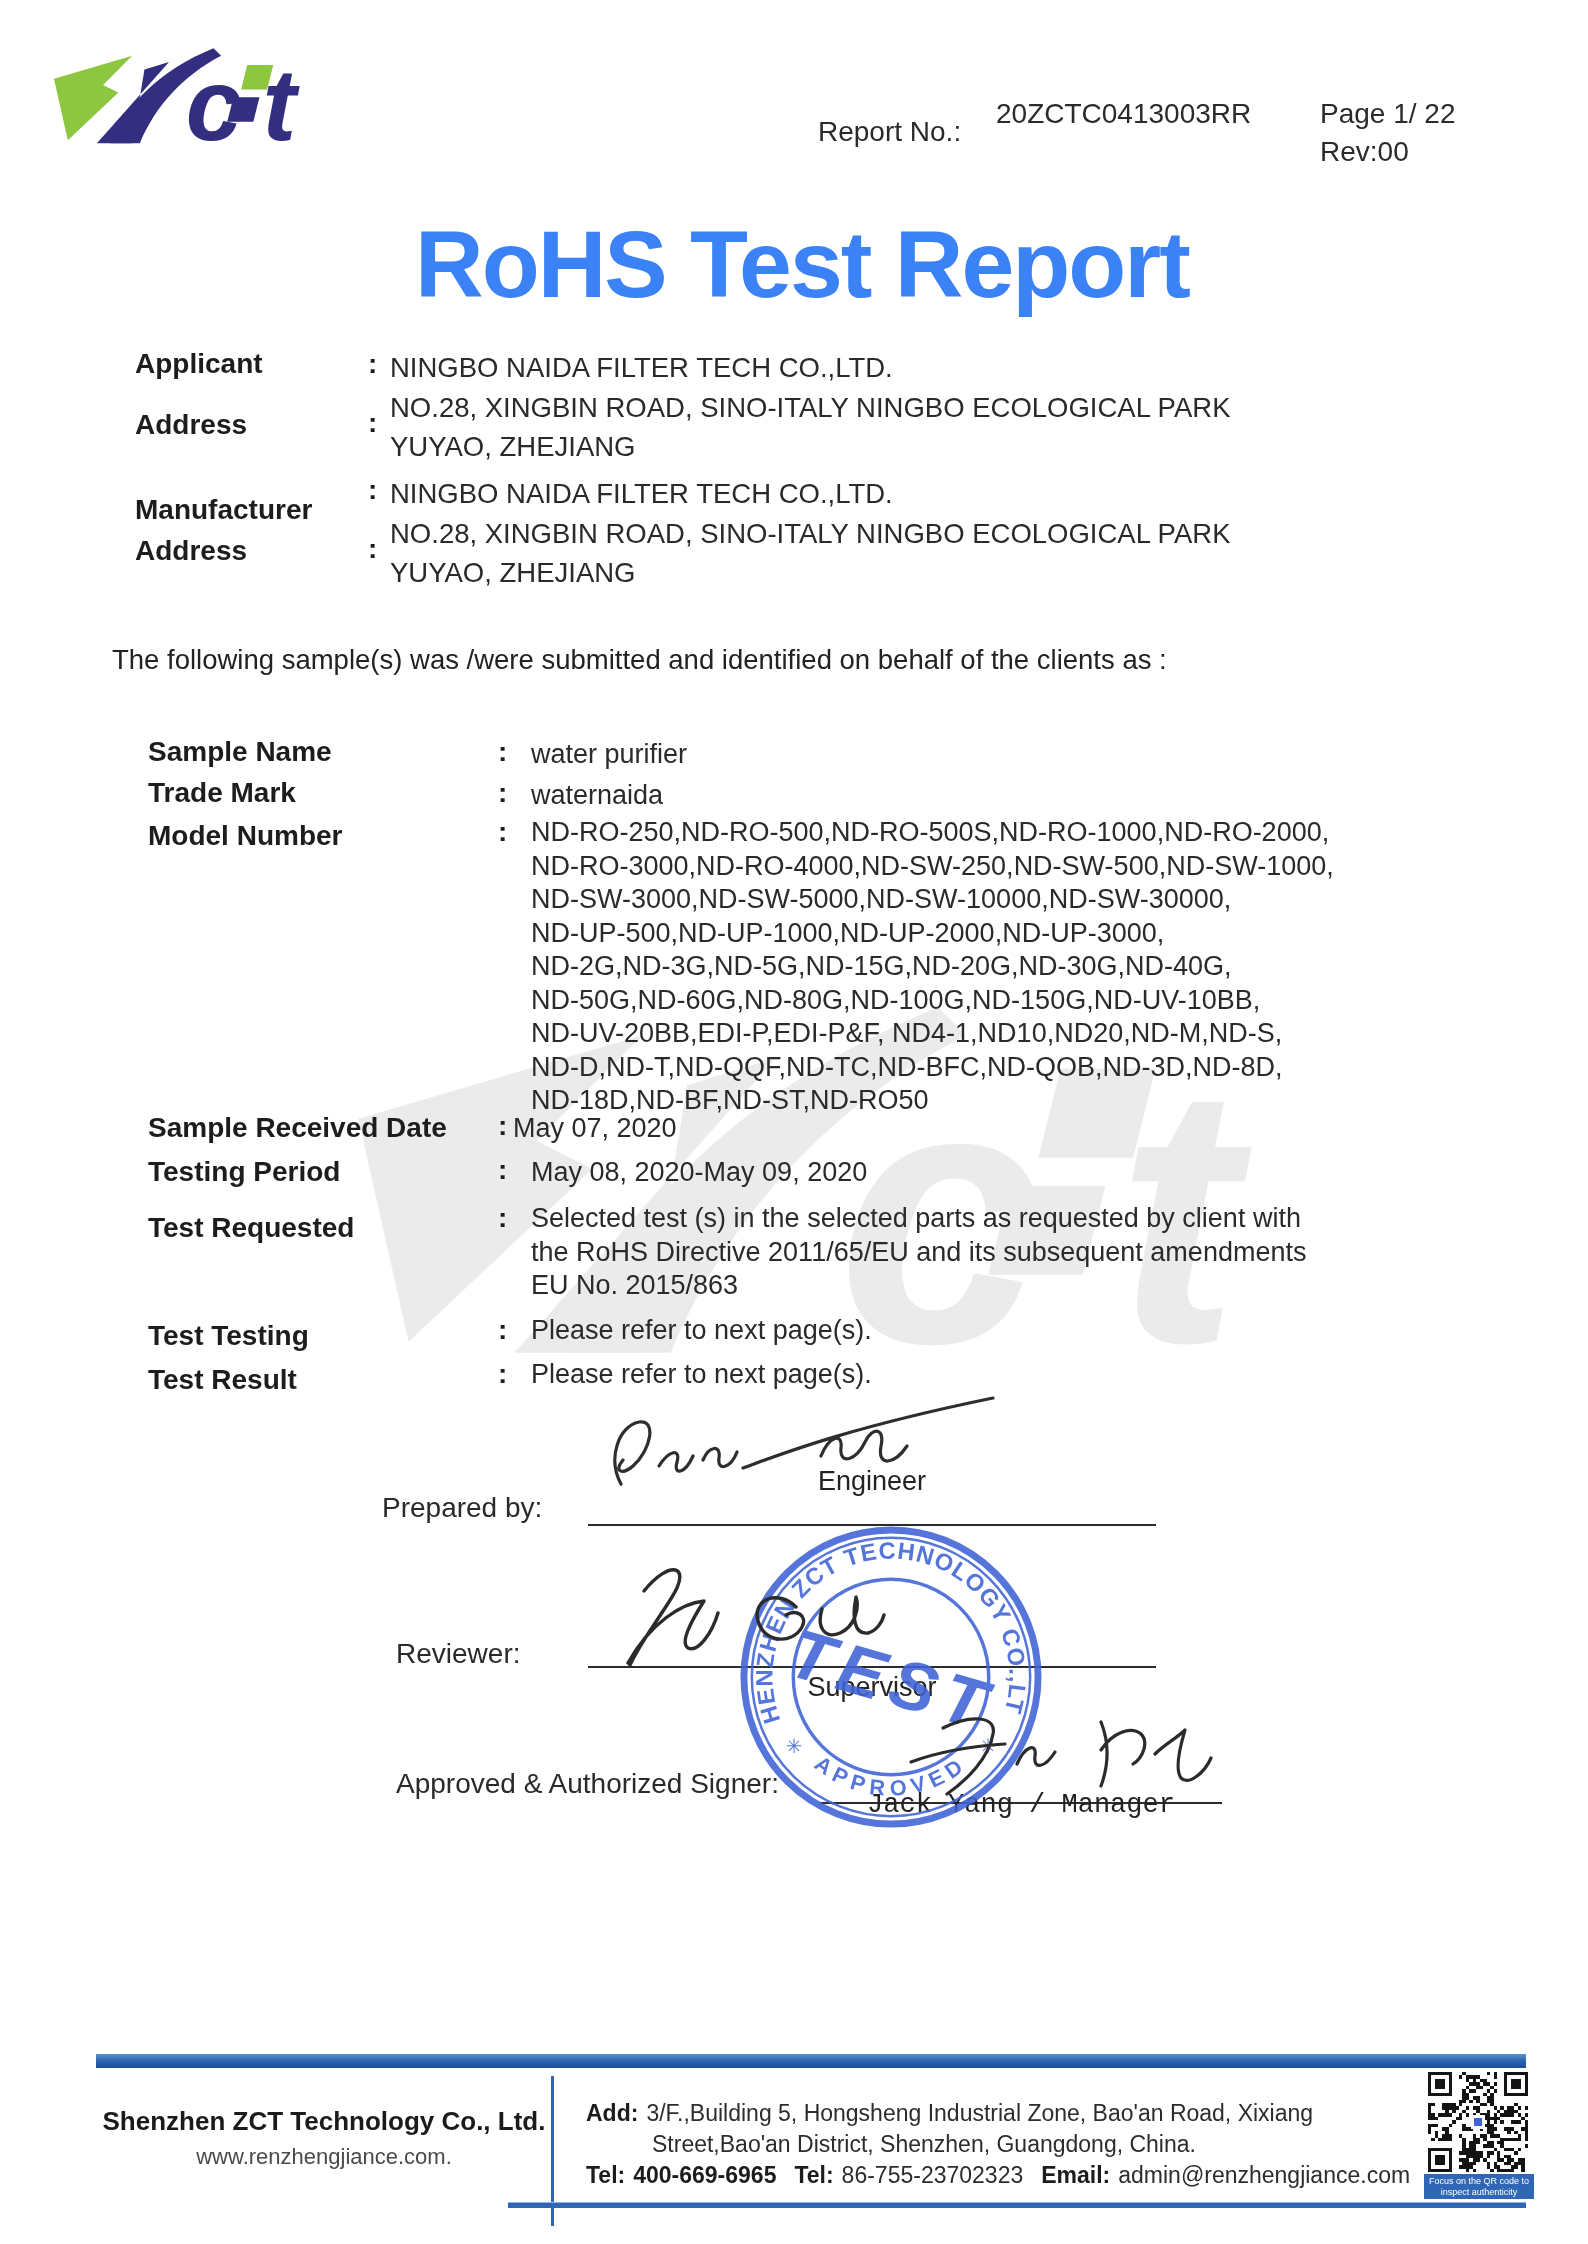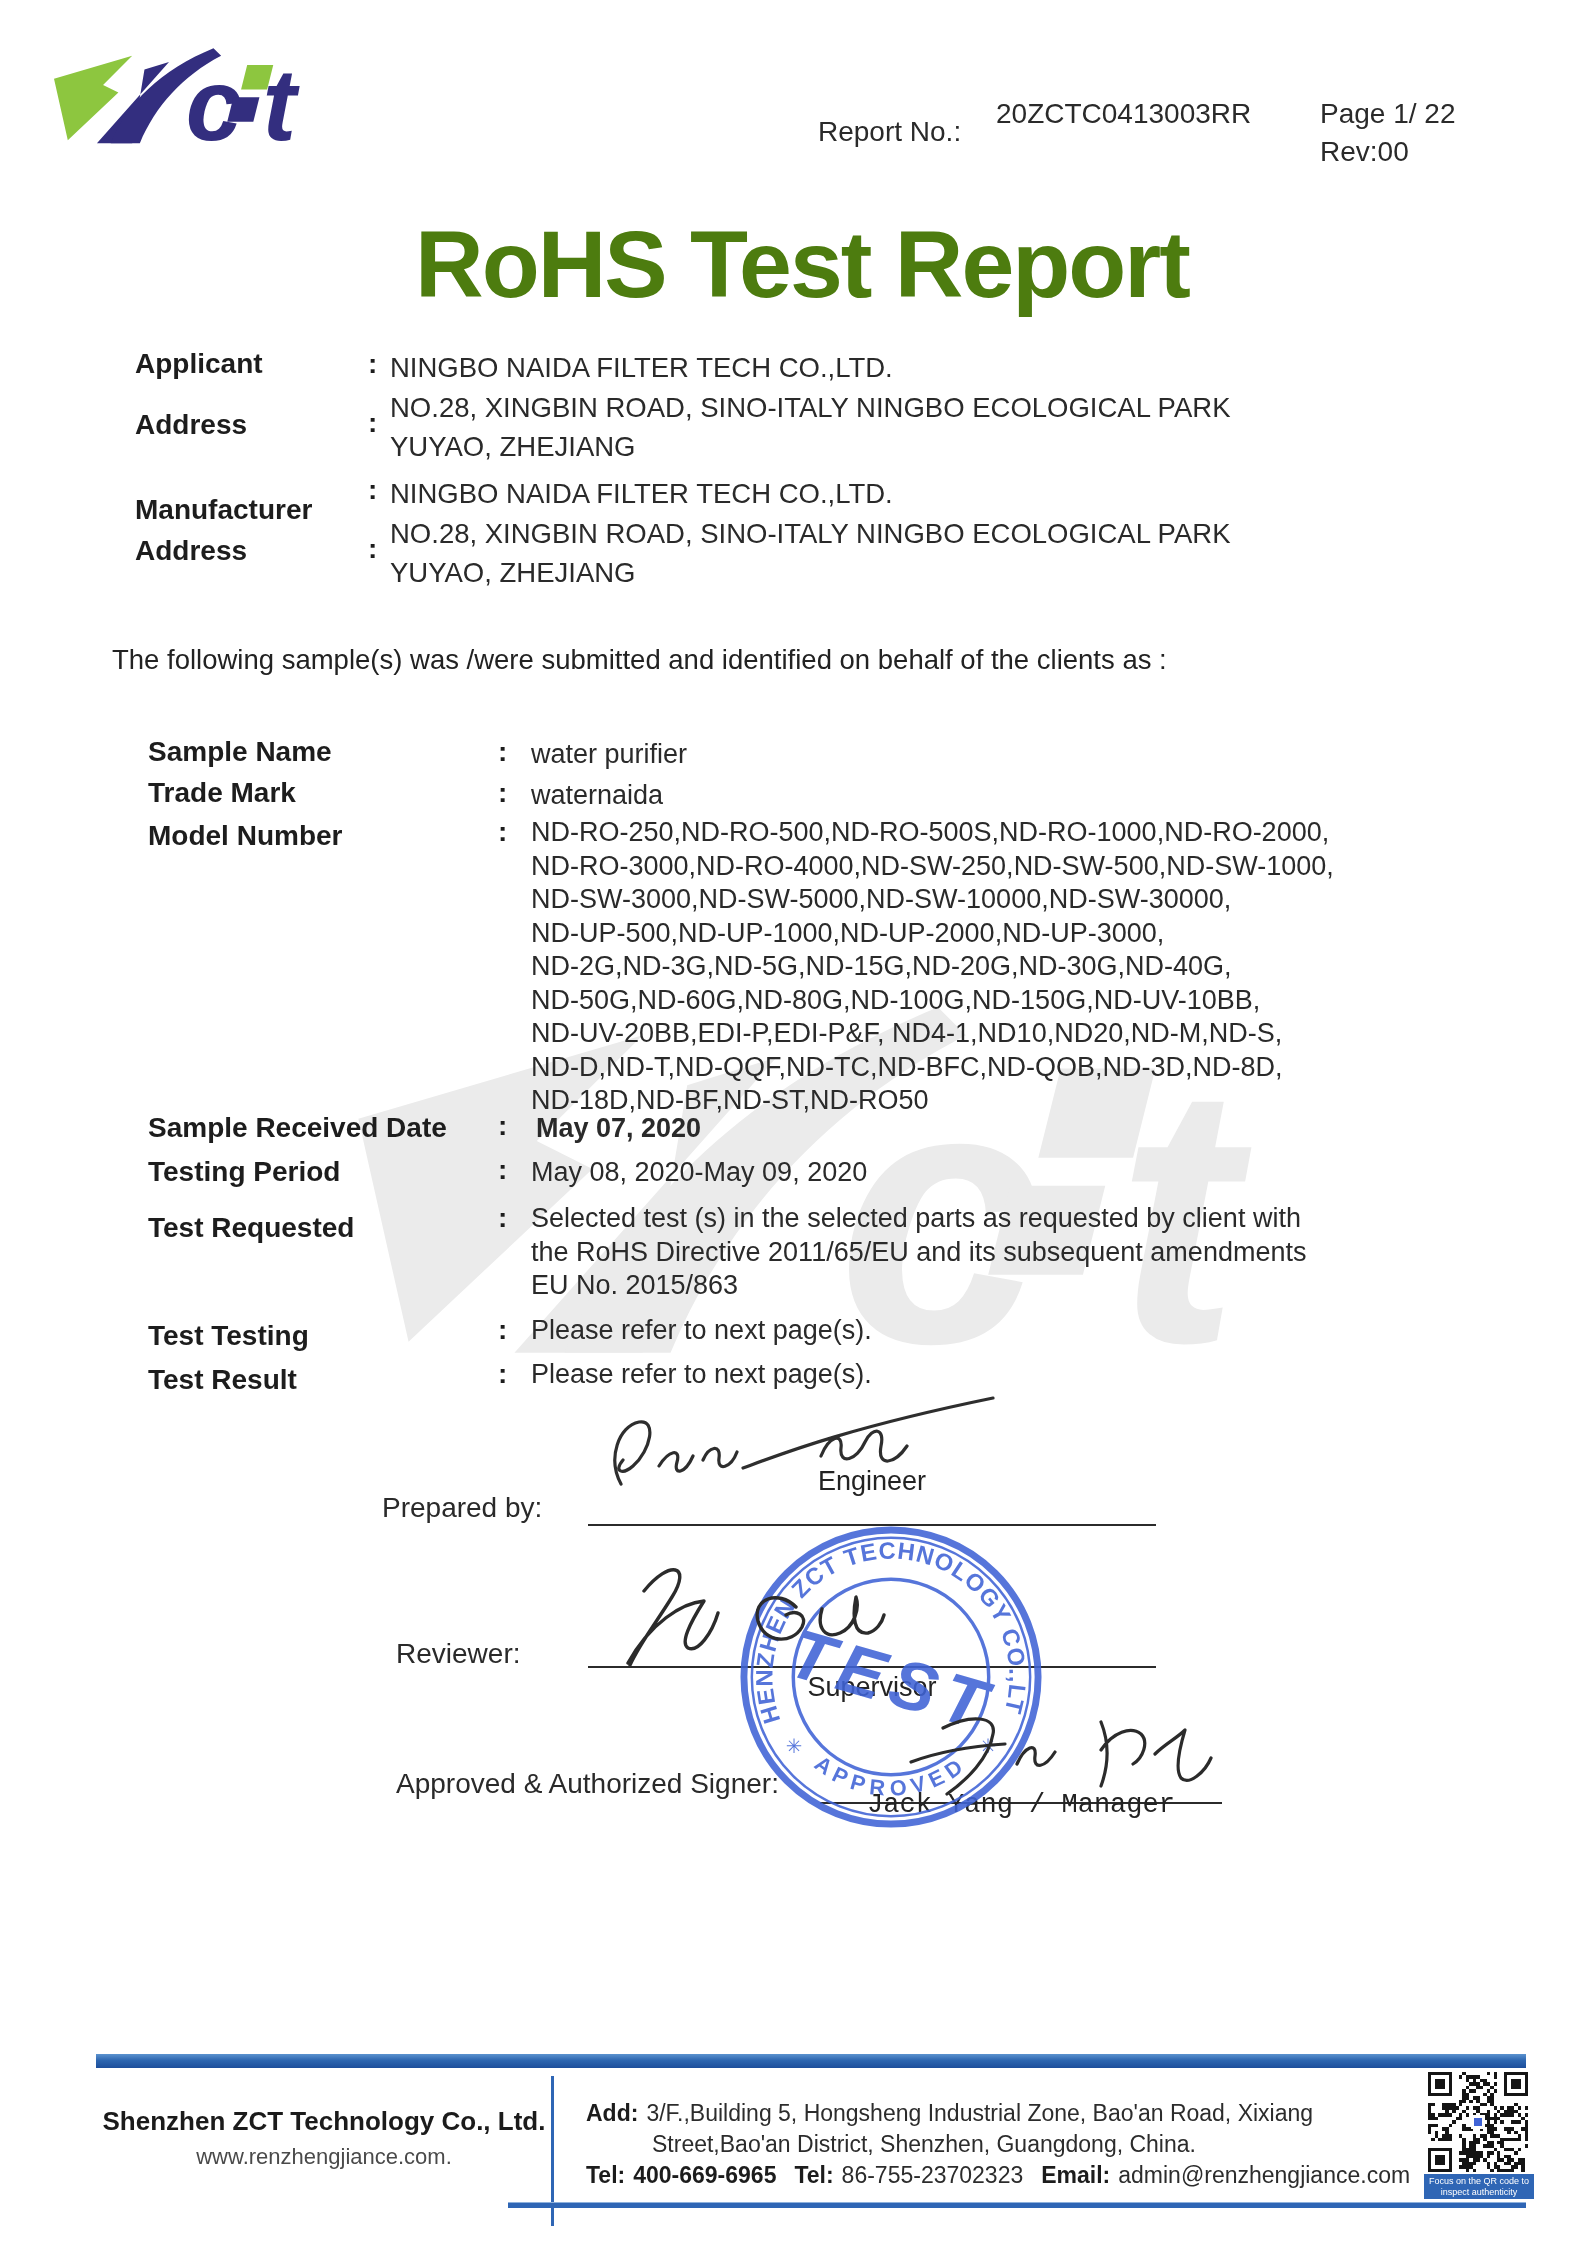--- a/index.html
+++ b/index.html
@@ -1,21 +1,21 @@
 <!DOCTYPE html>
 <html><head>
 <meta charset="utf-8">
 <style>
   html,body{margin:0;padding:0;background:#ffffff;}
   .page{position:relative;width:1588px;height:2244px;background:#fff;overflow:hidden;
         font-family:"Liberation Sans",sans-serif;color:#242424;}
   
   .hmeta{position:absolute;font-size:28px;white-space:nowrap;color:#2a2a2a;}
   .doc-title{position:absolute;left:16px;right:0;top:210px;text-align:center;
-             font-size:95px;font-weight:700;letter-spacing:-2px;color:#4d7c0f;}
+             font-size:95px;font-weight:700;letter-spacing:-2px;color:#3b82f6;}
   
   .lbl{position:absolute;font-size:28px;font-weight:700;white-space:nowrap;color:#1d1d1d;}
   .colon{position:absolute;font-size:28px;font-weight:700;color:#1d1d1d;}
   .val{position:absolute;font-size:27.5px;line-height:39px;white-space:pre-line;color:#2a2a2a;}
   .sval{font-size:27px;line-height:33.5px;}
   .intro{position:absolute;font-size:27.5px;color:#222;}
   
   .sig-label{position:absolute;font-size:28px;color:#2a2a2a;white-space:nowrap;}
   .sigline{position:absolute;height:2px;background:#2b2b2b;}
   .rolecap{position:absolute;text-align:center;font-size:27px;color:#232323;}
@@ -111,21 +111,21 @@
 ND-SW-3000,ND-SW-5000,ND-SW-10000,ND-SW-30000,
 ND-UP-500,ND-UP-1000,ND-UP-2000,ND-UP-3000,
 ND-2G,ND-3G,ND-5G,ND-15G,ND-20G,ND-30G,ND-40G,
 ND-50G,ND-60G,ND-80G,ND-100G,ND-150G,ND-UV-10BB,
 ND-UV-20BB,EDI-P,EDI-P&amp;F, ND4-1,ND10,ND20,ND-M,ND-S,
 ND-D,ND-T,ND-QQF,ND-TC,ND-BFC,ND-QOB,ND-3D,ND-8D,
 ND-18D,ND-BF,ND-ST,ND-RO50</div>
 
     <div class="lbl" style="left:148px;top:1112px;">Sample Received Date</div>
     <div class="colon" style="left:498px;top:1110px;">:</div>
-    <div class="val sval" style="left:536px;top:1112px;width:980px;font-weight:bold;">May 07, 2020</div>
+    <div class="val sval" style="left:513px;top:1112px;width:980px;">May 07, 2020</div>
 
     <div class="lbl" style="left:148px;top:1156px;">Testing Period</div>
     <div class="colon" style="left:498px;top:1154px;">:</div>
     <div class="val sval" style="left:531px;top:1156px;width:980px;">May 08, 2020-May 09, 2020</div>
 
     <div class="lbl" style="left:148px;top:1212px;">Test Requested</div>
     <div class="colon" style="left:498px;top:1202px;">:</div>
     <div class="val sval" style="left:531px;top:1202px;width:1010px;">Selected test (s) in the selected parts as requested by client with
 the RoHS Directive 2011/65/EU and its subsequent amendments
 EU No. 2015/863</div>

